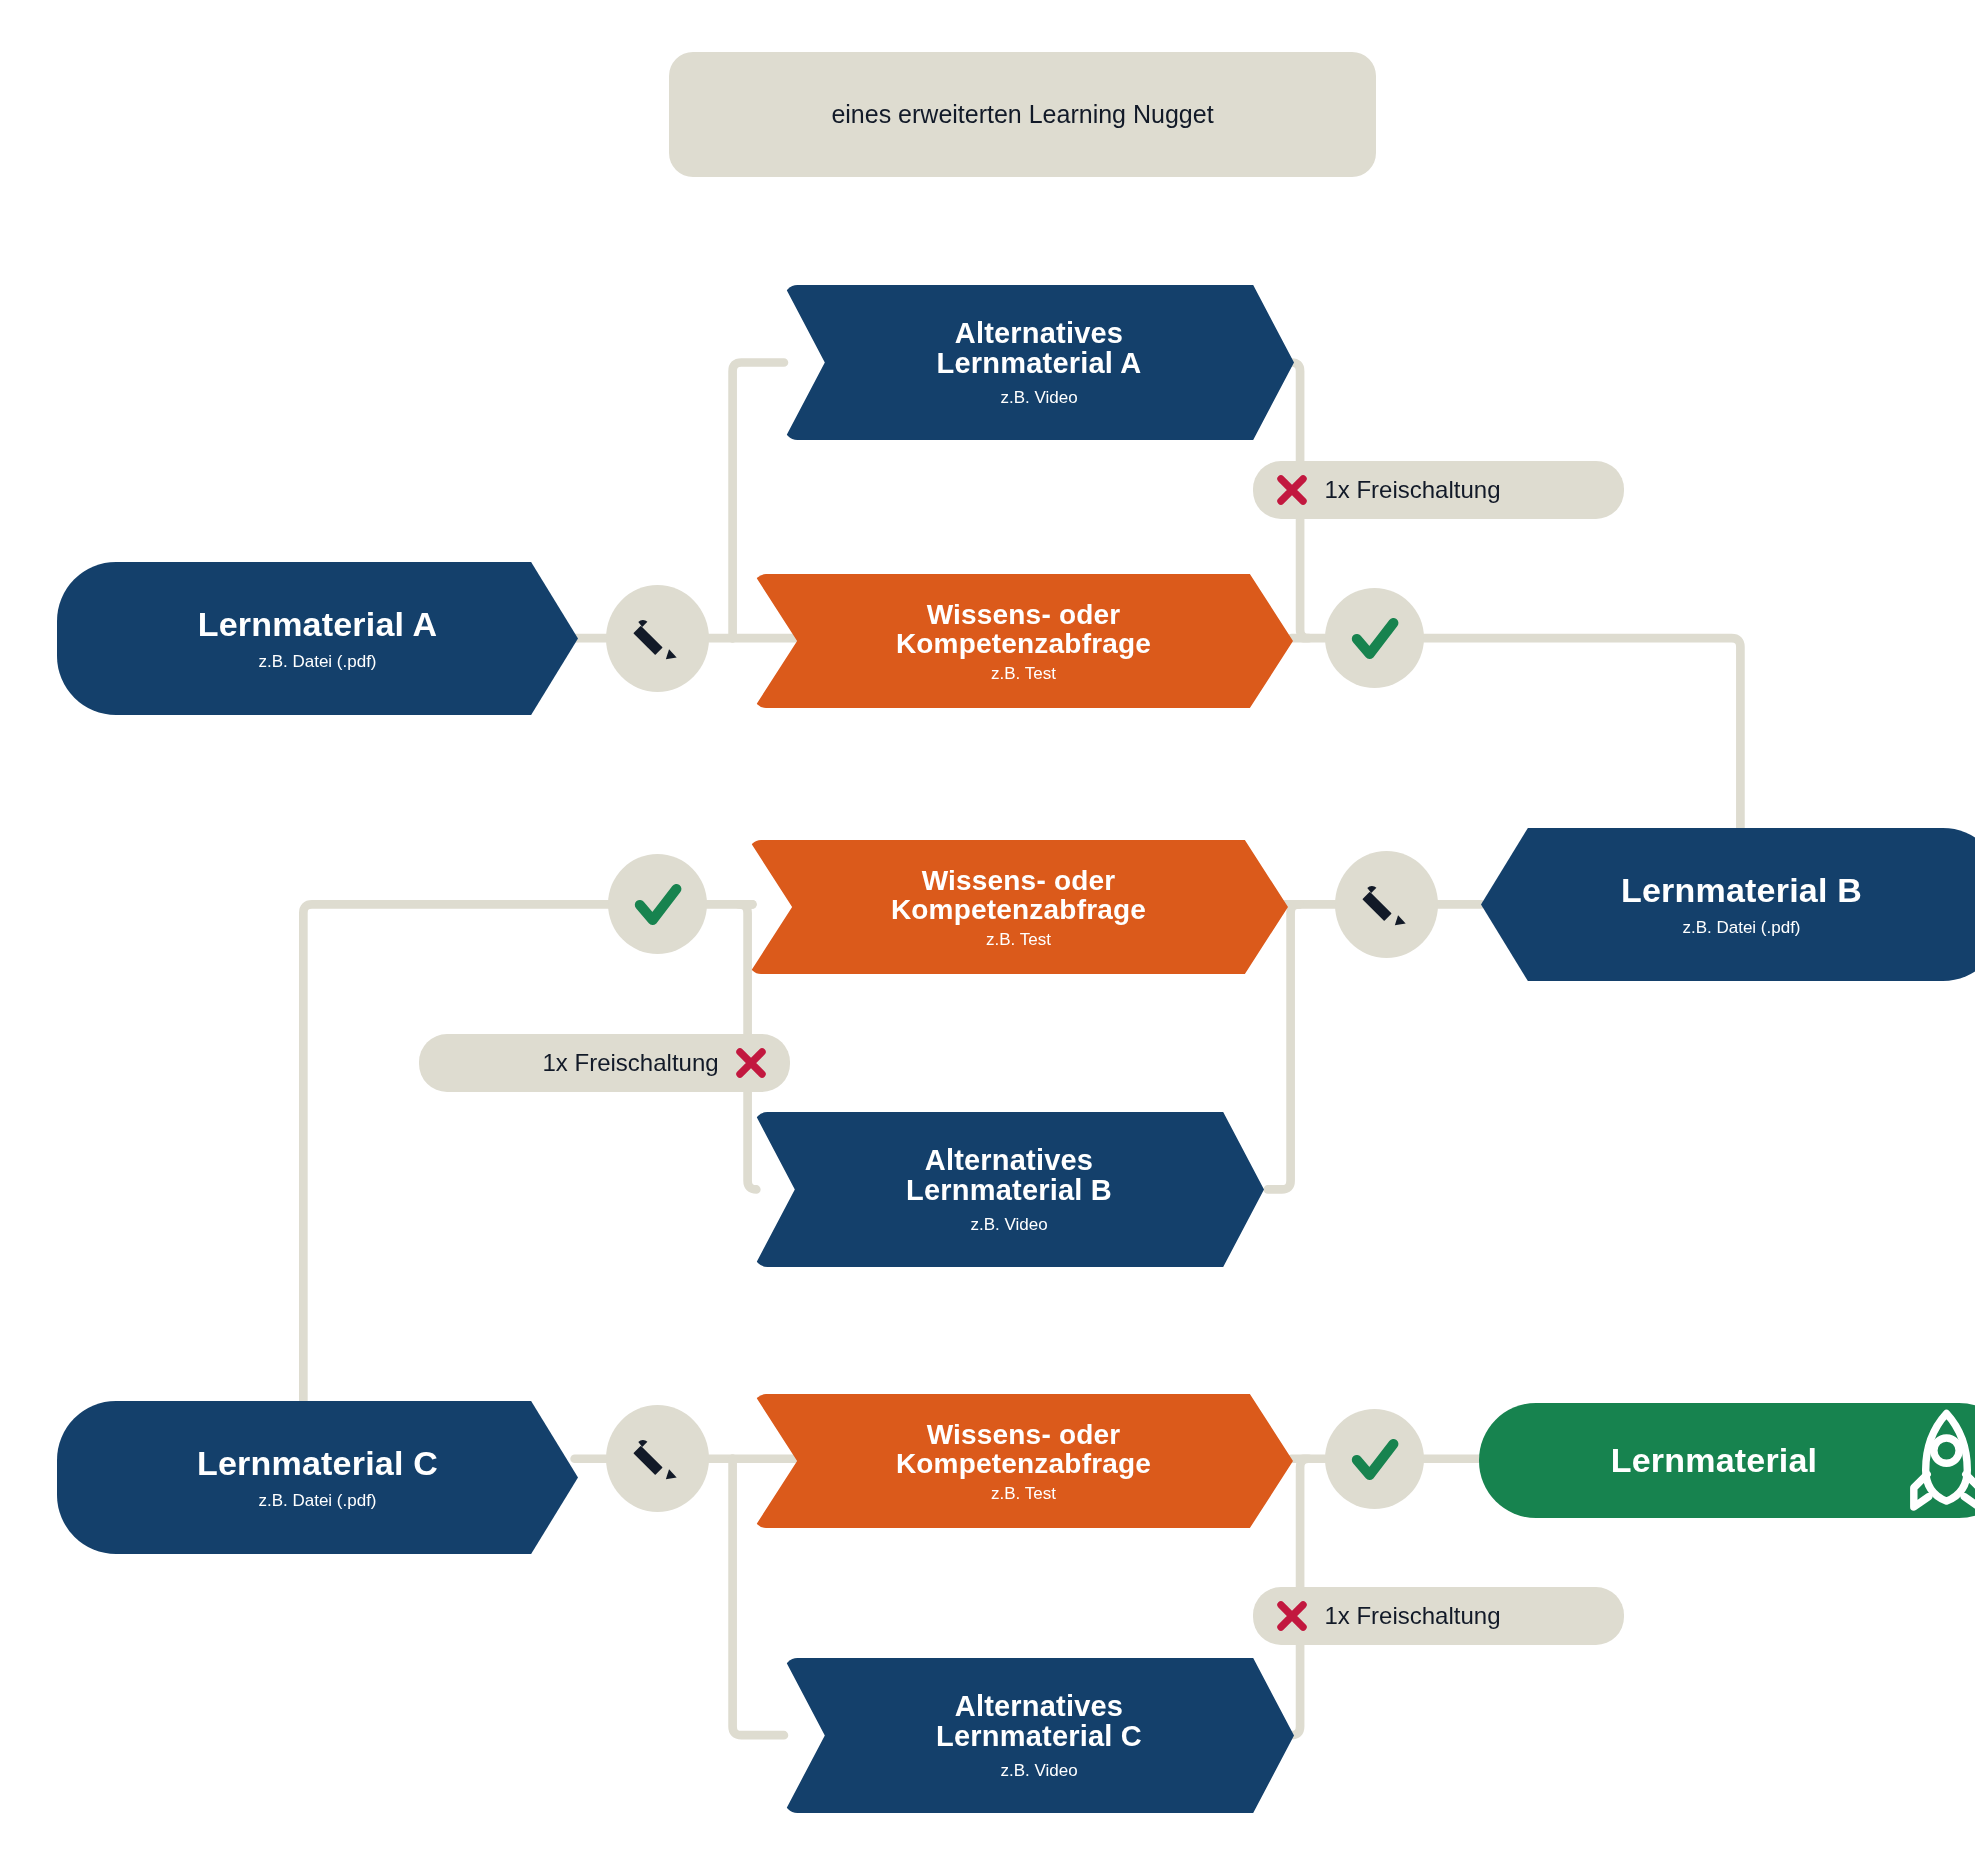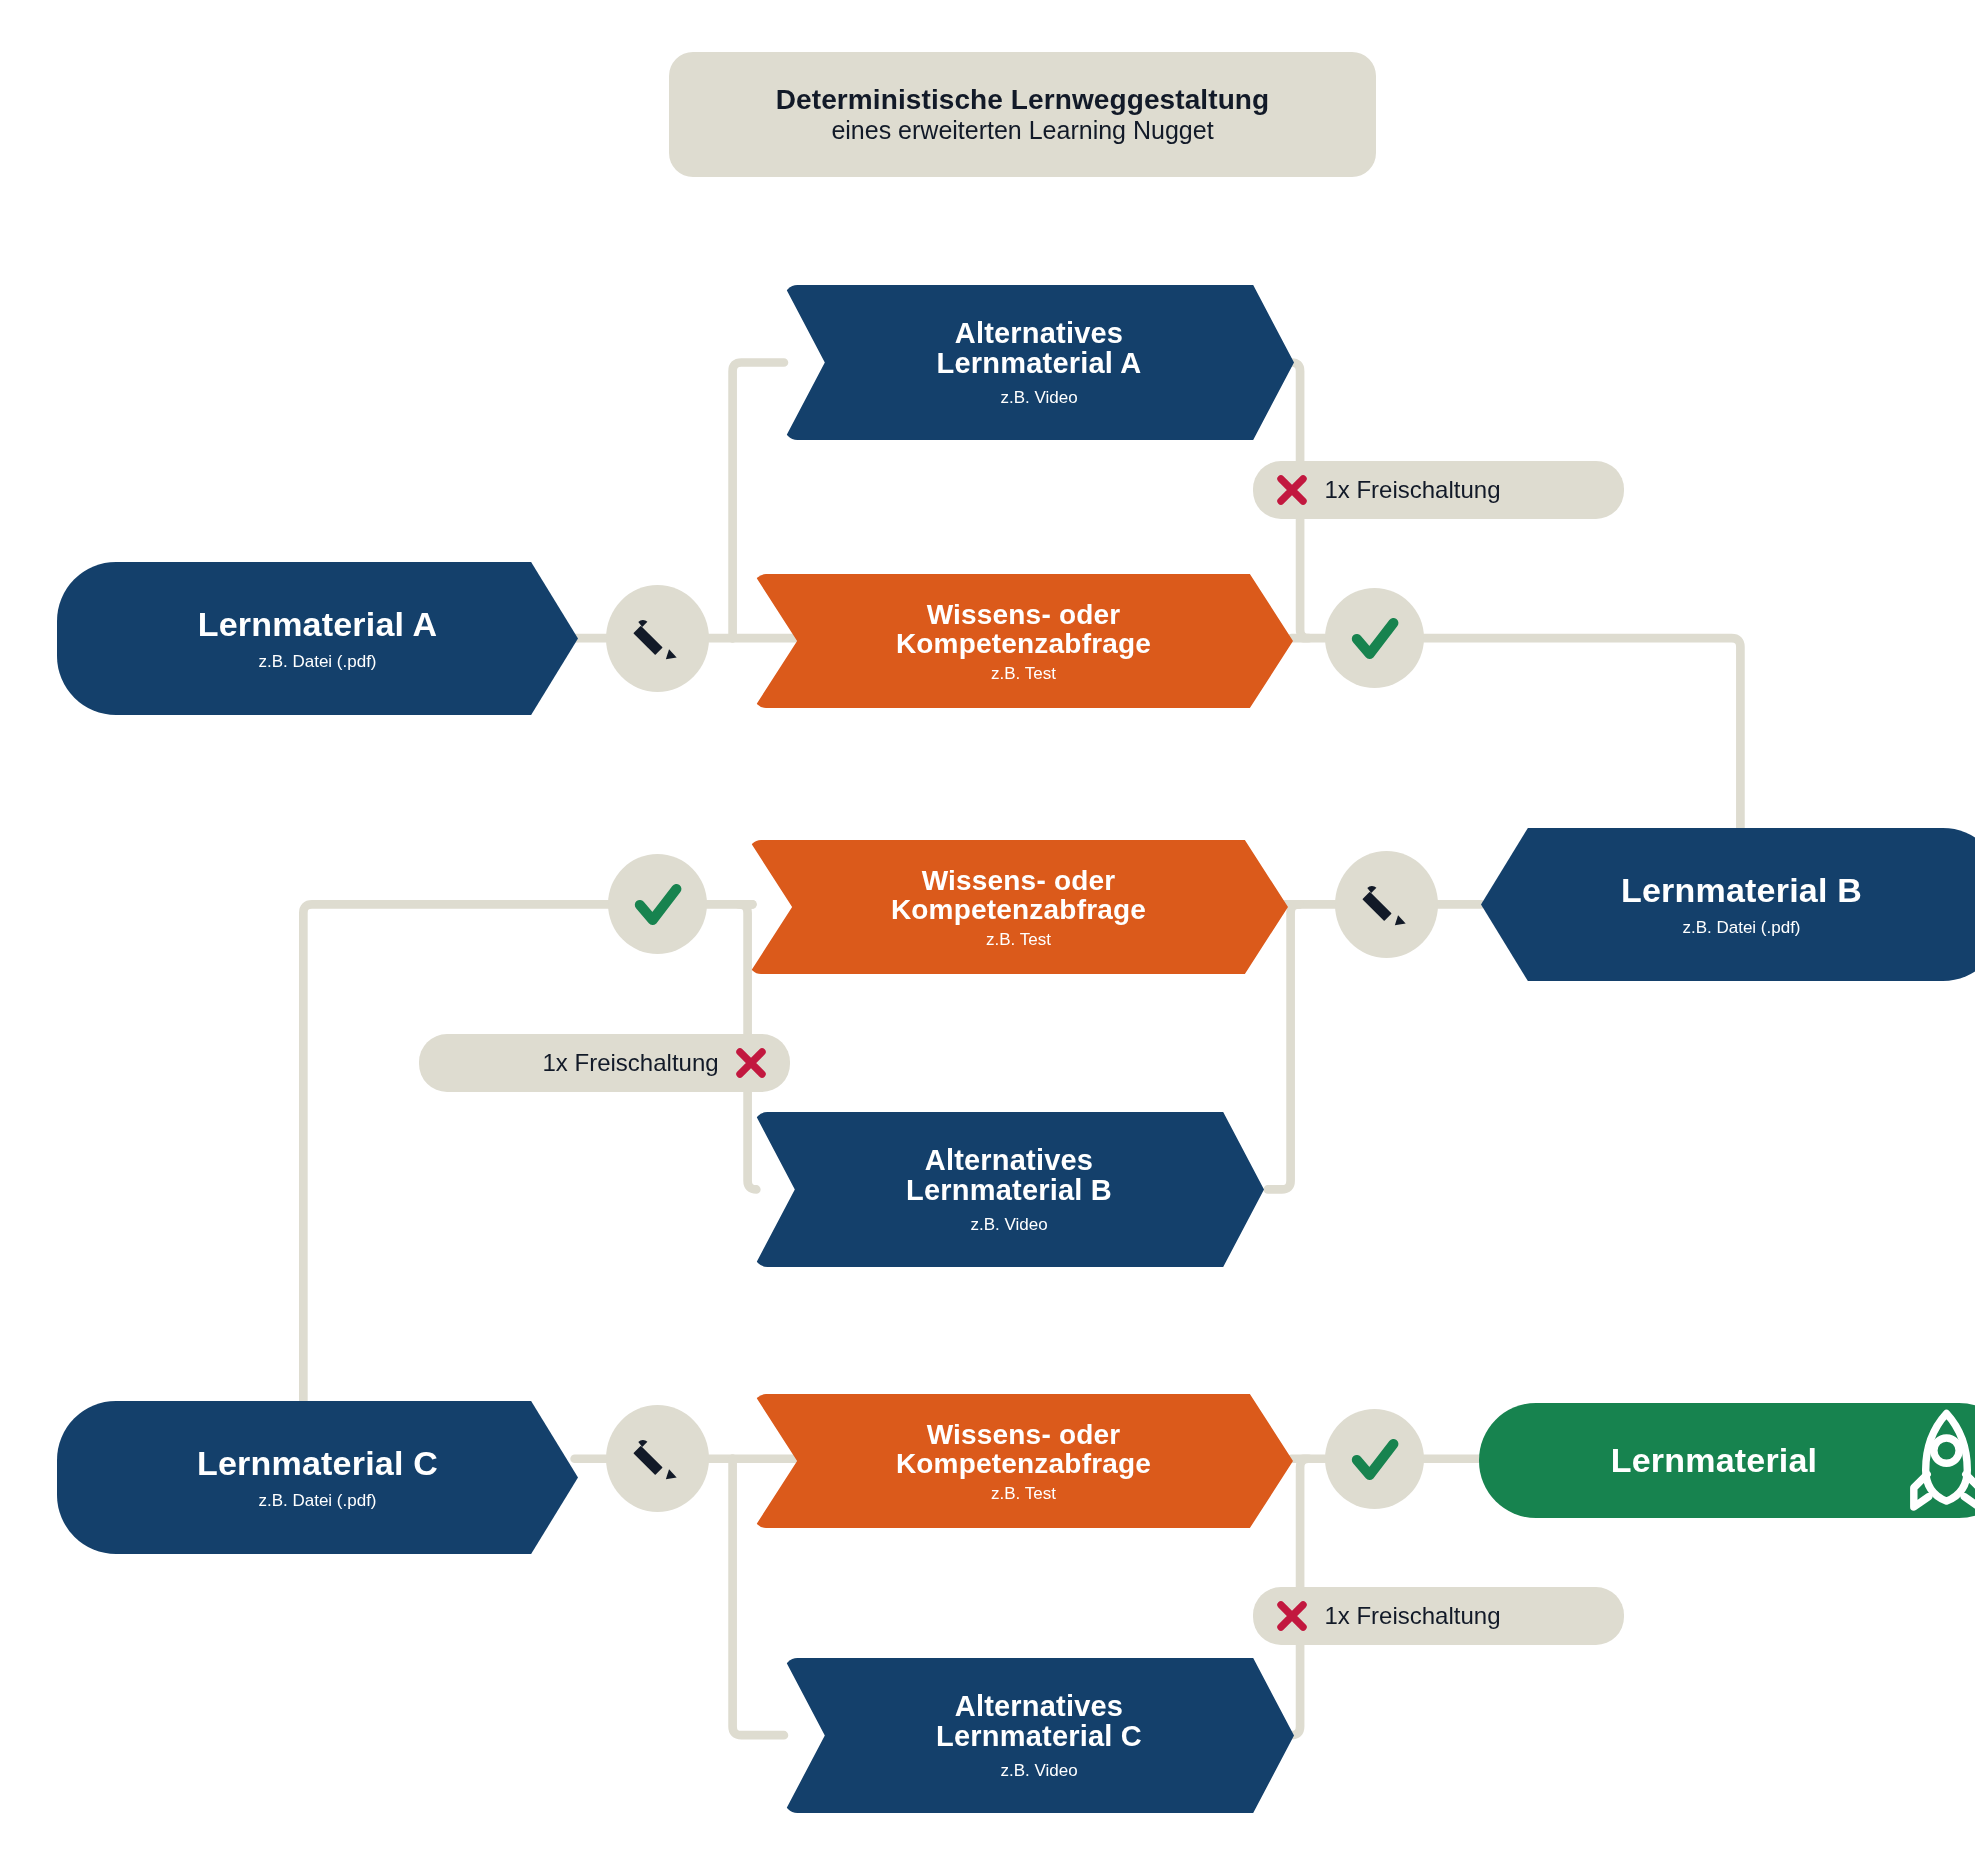--- a/index.html
+++ b/index.html
@@ -78,21 +78,20 @@
 
       <path d="M3292,4018 L3292,3716 Q3292,3694 3314,3694 L3300,3694"></path>
 
       <path d="M3270,3694 L3360,3694"></path>
 
       <path d="M3605,3694 L3760,3694"></path>
     </g>
   </svg>
 
   <div class="title-pill" style="left:669px;top:52px;width:707px;height:125px;">
-    <div class="tt1">Deterministische Lernweggestaltung</div>
     <div class="tt2">eines erweiterten Learning Nugget</div>
   </div>
 
   <div class="node" style="left:784px;top:285px;width:510px;height:155px;background:#14406B;
               border-radius:13.4px;
               clip-path:polygon(0 0, 92% 0, 100% 50%, 92% 100%, 0 100%, 8% 50%);">
     <div class="t1">Alternatives</div>
     <div class="t1">Lernmaterial A</div>
     <div class="t2">z.B. Video</div>
   </div>

